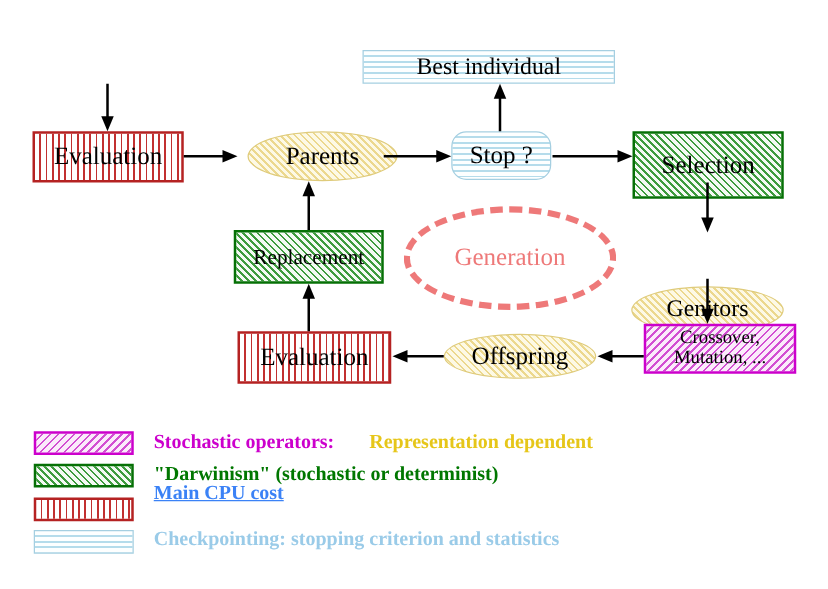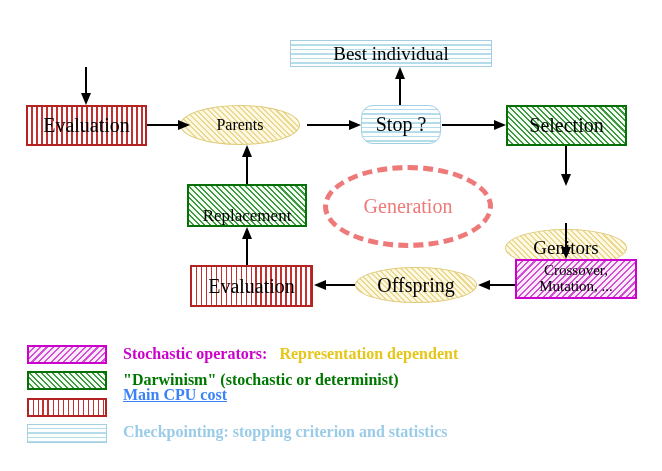--- a/index.html
+++ b/index.html
@@ -33,37 +33,37 @@
 </head>
 <body>
 
 <div id="canvas">
 
 
   <div class="node stripe-red" style="left:26px;top:105px;width:121px;height:41px;font-size:20px;">
     <span>Evaluation</span>
   </div>
 
-  <div class="node hatch-yellow ellipse" style="left:180px;top:105px;width:120px;height:40px;font-size:16px;">
+  <div class="node hatch-yellow ellipse" style="left:198px;top:105px;width:120px;height:40px;font-size:20px;">
     <span>Parents</span>
   </div>
 
   <div class="node stripe-cyan" style="left:290px;top:40px;width:202px;height:27px;font-size:19px;">
     <span>Best individual</span>
   </div>
 
   <div class="node stripe-cyan" style="left:361px;top:105px;width:80px;height:39px;font-size:20px;border-radius:12px;">
     <span>Stop ?</span>
   </div>
 
-  <div class="node hatch-green" style="left:506px;top:105px;width:121px;height:41px;font-size:20px;">
+  <div class="node hatch-green" style="left:506px;top:105px;width:121px;height:54px;font-size:20px;">
     <span>Selection</span>
   </div>
 
-  <div class="node hatch-green" style="left:187px;top:184px;width:120px;height:43px;font-size:17px;align-items:flex-end;">
+  <div class="node hatch-green" style="left:187px;top:184px;width:120px;height:43px;font-size:17px;">
     <span>Replacement</span>
   </div>
 
   <div class="node ellipse" style="left:323px;top:165px;width:170px;height:83px;font-size:20px;border:5px dashed #ee7979;color:#ee7979;">
     <span>Generation</span>
   </div>
 
   <div class="node hatch-yellow ellipse" style="left:505px;top:185px;width:122px;height:38px;font-size:19px;margin-top:44px;">
     <span>Genitors</span>
   </div>
@@ -110,21 +110,21 @@
 
   <div class="shaft v" style="left:246px;top:238px;height:27px;"></div>
   <div class="ah up" style="left:242px;top:227px;"></div>
 
   <div class="shaft v" style="left:246px;top:156px;height:28px;"></div>
   <div class="ah up" style="left:242px;top:145px;"></div>
 
   <div class="swatch hatch-magenta" style="top:345px;"></div>
   <div class="legend-text" style="top:345px;">
     <span style="color:#cc00cc;">Stochastic operators:</span>
-    <span style="color:#e6c619;margin-left:8px;">Representation dependent</span>
+    <span style="color:#e6c619;margin-left:24px;">Representation dependent</span>
   </div>
 
   <div class="swatch hatch-green" style="top:371px;"></div>
   <div class="legend-text" style="top:371px;color:#007700;">
     <span>"Darwinism" (stochastic or determinist)</span>
   </div>
 
   <div class="swatch stripe-red" style="top:398px;"></div>
   <div class="legend-text" style="top:386px;color:#3b82f6;text-decoration:underline;">
     <span>Main CPU cost</span>

